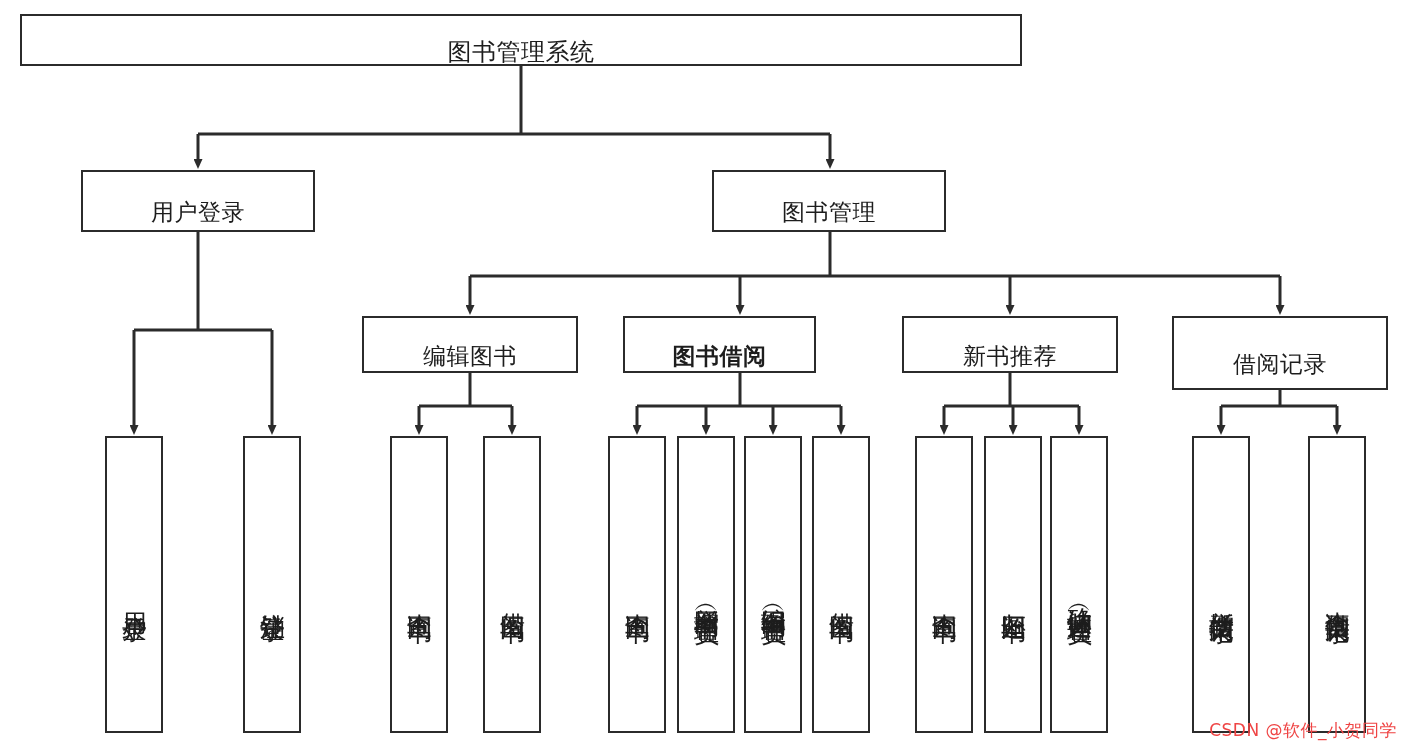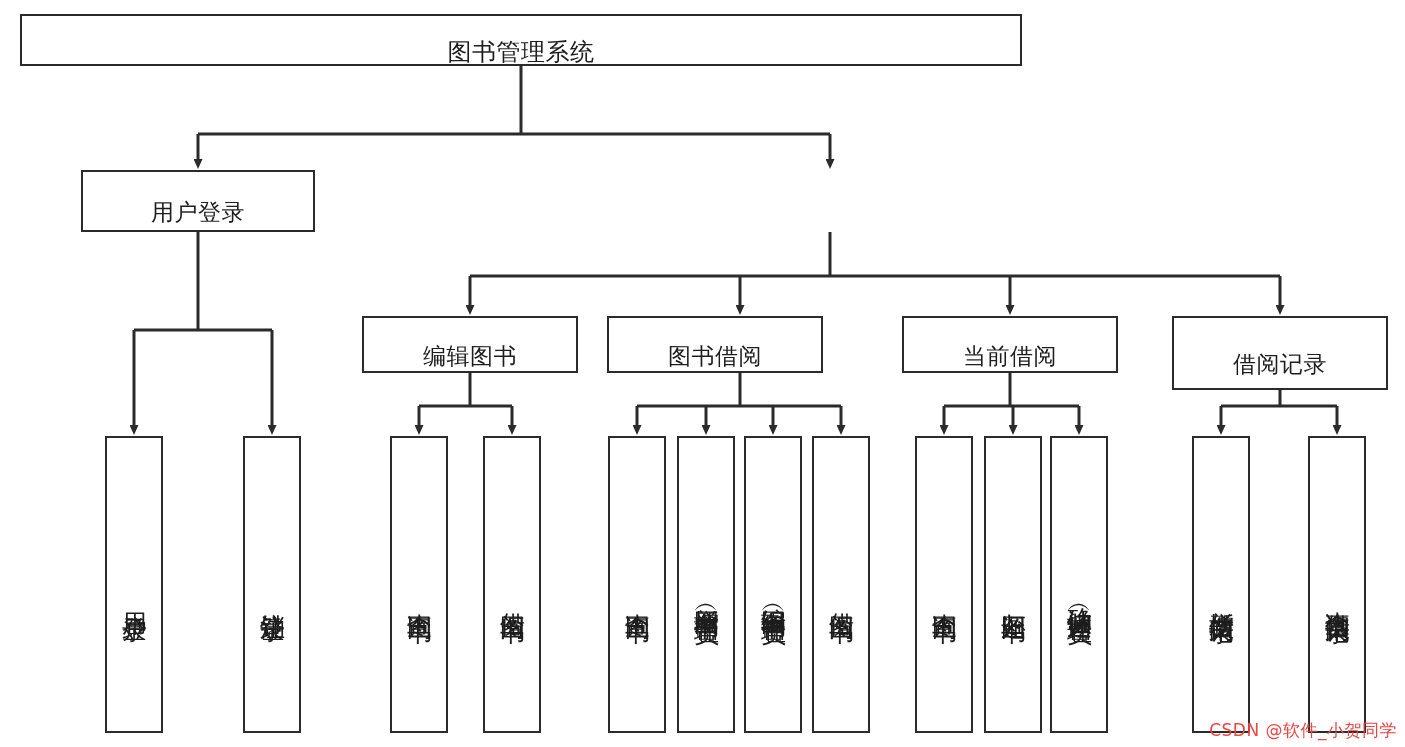--- a/index.html
+++ b/index.html
@@ -124,31 +124,34 @@
   </svg>
 
   <div class="node horizontal root" style="left:20px; top:14px; width:1002px; height:52px;">
     <span class="node-label">图书管理系统</span>
   </div>
 
   <div class="node horizontal" style="left:81px; top:170px; width:234px; height:62px;">
     <span class="node-label">用户登录</span>
   </div>
 
+  <div class="node horizontal" style="left:712px; top:170px; width:234px; height:62px;">
+    <span class="node-label">图书管理</span>
+  </div>
 
   <div class="node horizontal" style="left:362px; top:316px; width:216px; height:57px;">
     <span class="node-label">编辑图书</span>
   </div>
 
-  <div class="node horizontal" style="left:607px; top:316px; width:216px; height:57px;">
+  <div class="node horizontal" style="left:623px; top:316px; width:193px; height:57px;font-weight:bold;">
     <span class="node-label">图书借阅</span>
   </div>
 
   <div class="node horizontal" style="left:902px; top:316px; width:216px; height:57px;">
-    <span class="node-label">当前借阅</span>
+    <span class="node-label">新书推荐</span>
   </div>
 
   <div class="node horizontal" style="left:1172px; top:316px; width:216px; height:74px;">
     <span class="node-label">借阅记录</span>
   </div>
 
   <div class="node vertical" style="left:105px; top:436px; width:58px; height:297px;">
     <span class="node-label">用户登录</span>
   </div>
 

